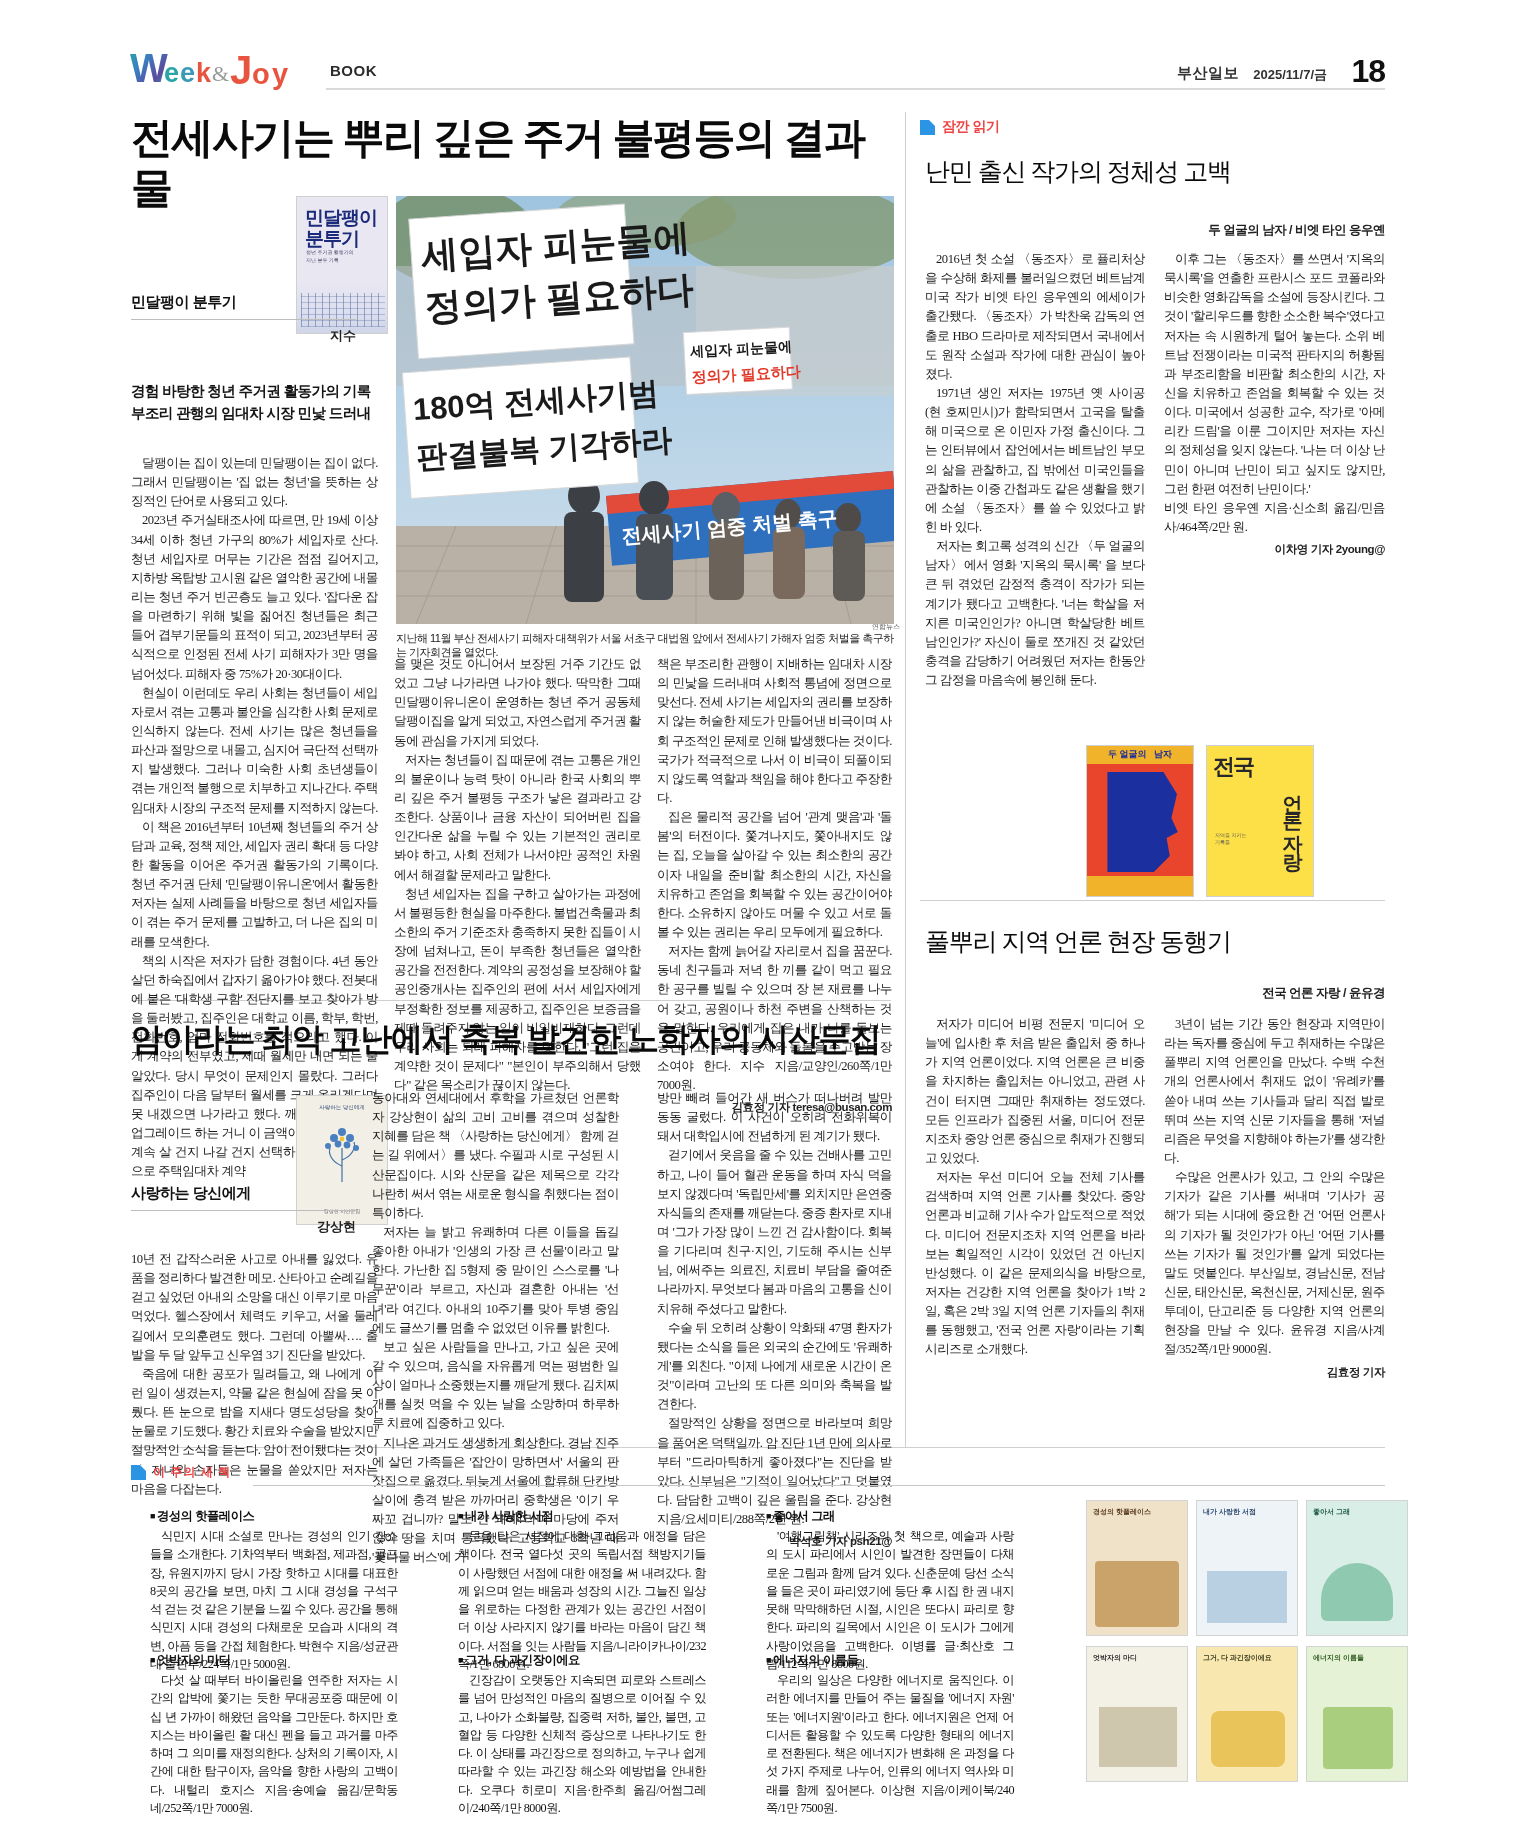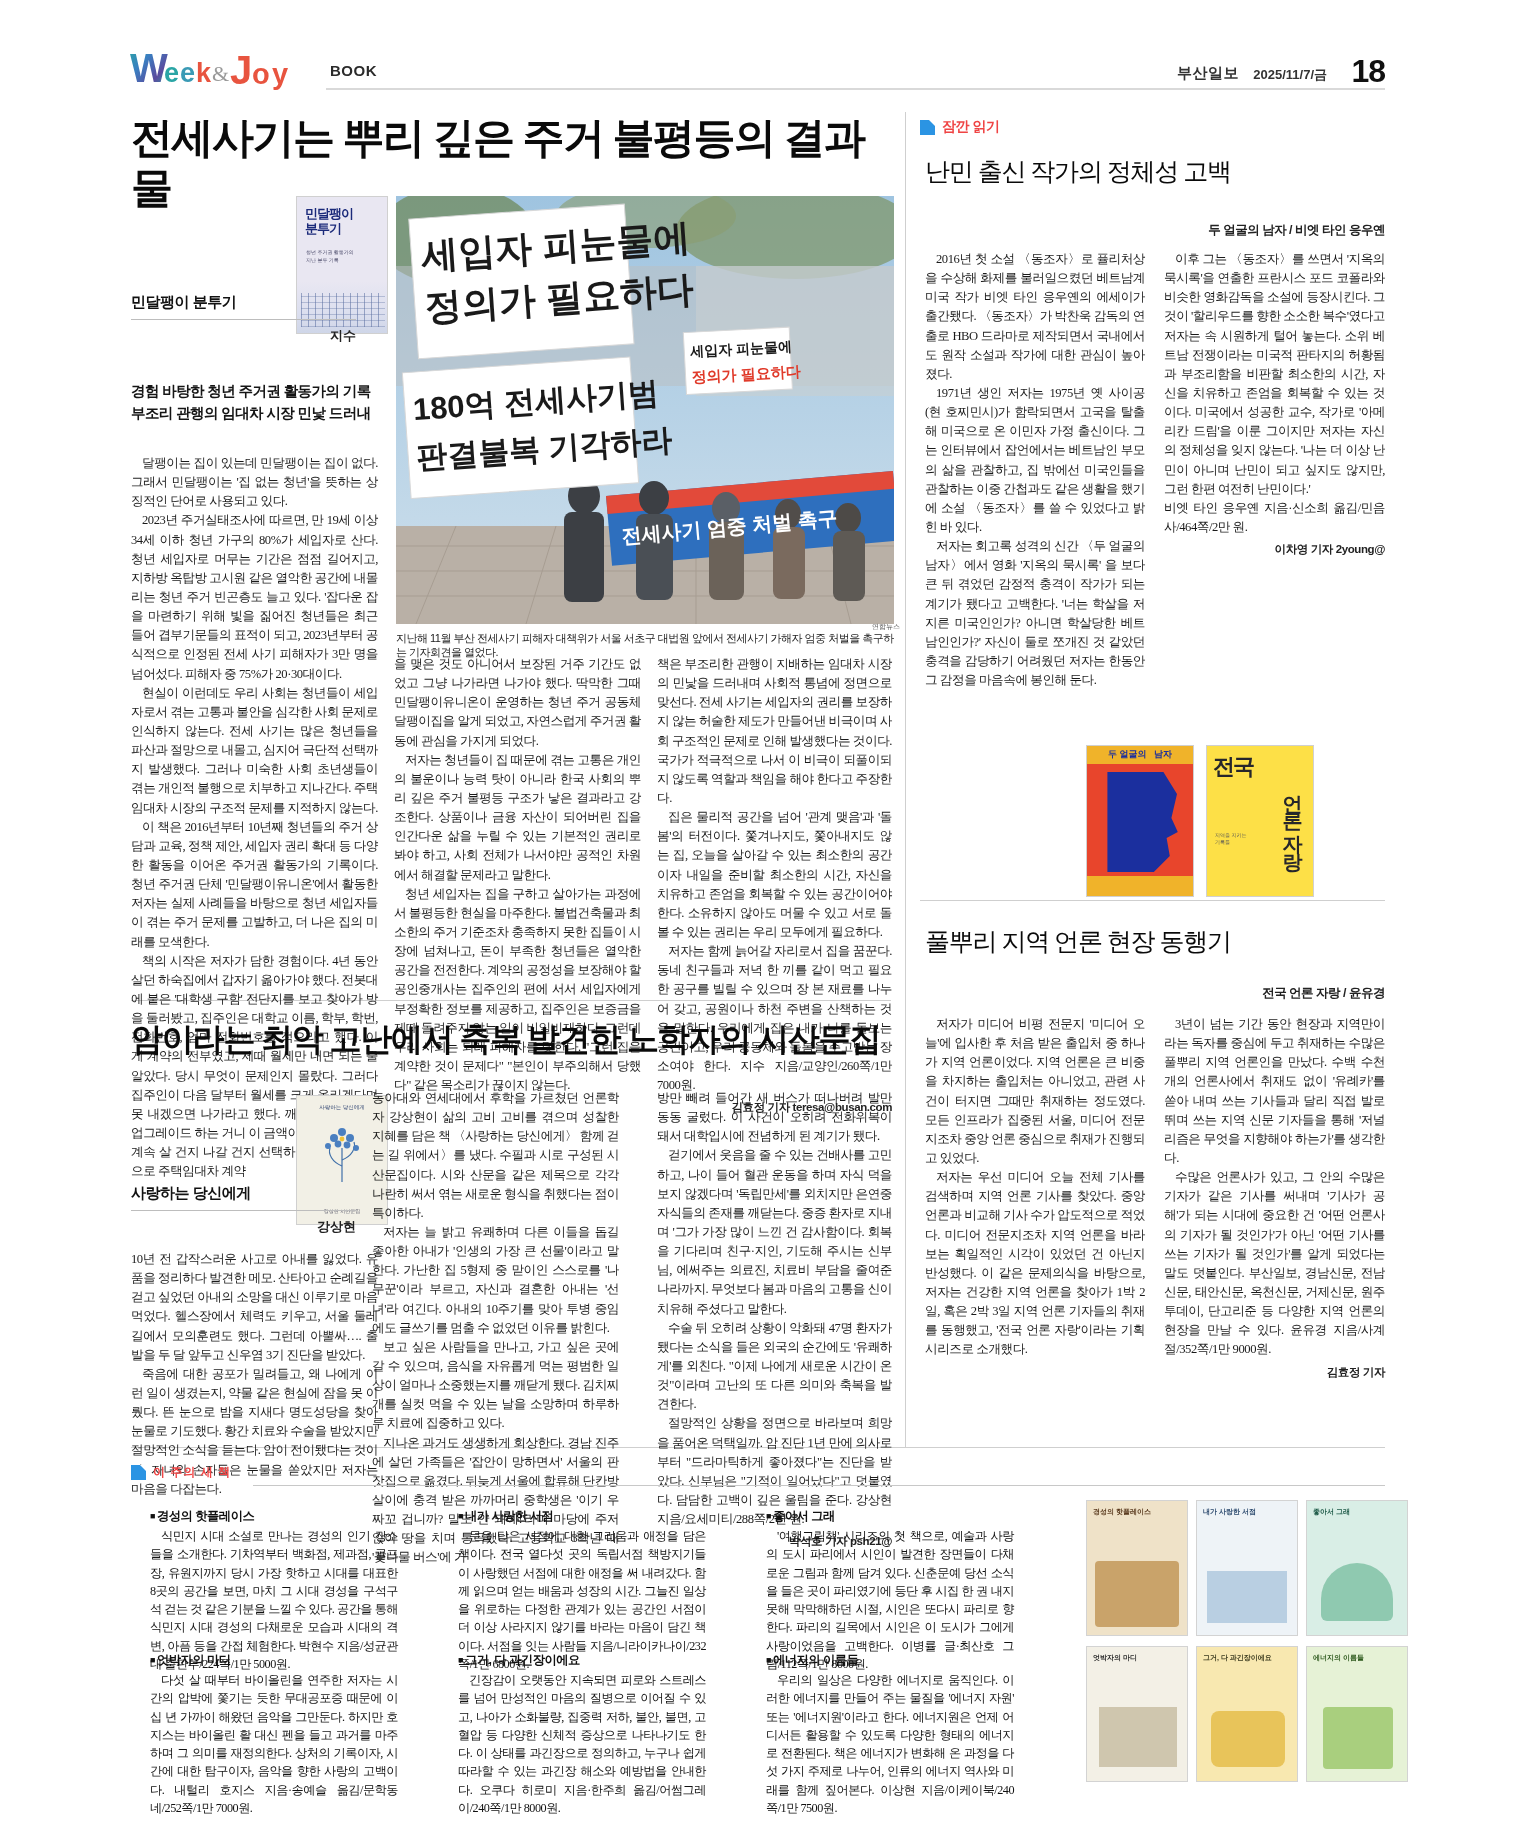--- a/index.html
+++ b/index.html
@@ -70,21 +70,21 @@
     position: absolute; font-size: 14.5px; font-weight: bold; line-height: 1.55;
     letter-spacing: -.6px; color: #151515;
   }
 
   
   .cover { position: absolute; overflow: hidden; border: 1px solid #d0d0d0; }
   .cover .cvtitle { position:absolute; font-weight: bold; letter-spacing: -1px; }
 
   
   .cover1 { left: 296px; top: 196px; width: 92px; height: 138px; background: #e9e7f2; }
-  .cover1 .cvtitle { left: 8px; top: 10px; font-size: 13px; color: #1b2a7a; line-height: 1.12; font-family: Liberation Serif, serif; }
+  .cover1 .cvtitle { left: 8px; top: 10px; font-size: 19px; color: #1b2a7a; line-height: 1.12; font-family: Liberation Serif, serif; }
   .cover1 .cvsub { position:absolute; left: 9px; top: 52px; font-size: 5px; color: #4a4a6a; line-height: 1.5; }
   .cover1 .town { position: absolute; left: 0; bottom: 0; width: 100%; height: 52px;
     background: linear-gradient(#e9e7f2 0%, #dcdfef 60%, #cfd6e8 100%); }
   .cover1 .town:before { content:""; position:absolute; left:4px; bottom:6px; width:84px; height:34px;
     background:
       repeating-linear-gradient(90deg, rgba(90,110,160,.55) 0 1px, transparent 1px 7px),
       repeating-linear-gradient(0deg, rgba(90,110,160,.35) 0 1px, transparent 1px 6px); }
 
   
   .cover2 { left: 296px; top: 1095px; width: 92px; height: 130px; background: #f2f0e6; }

